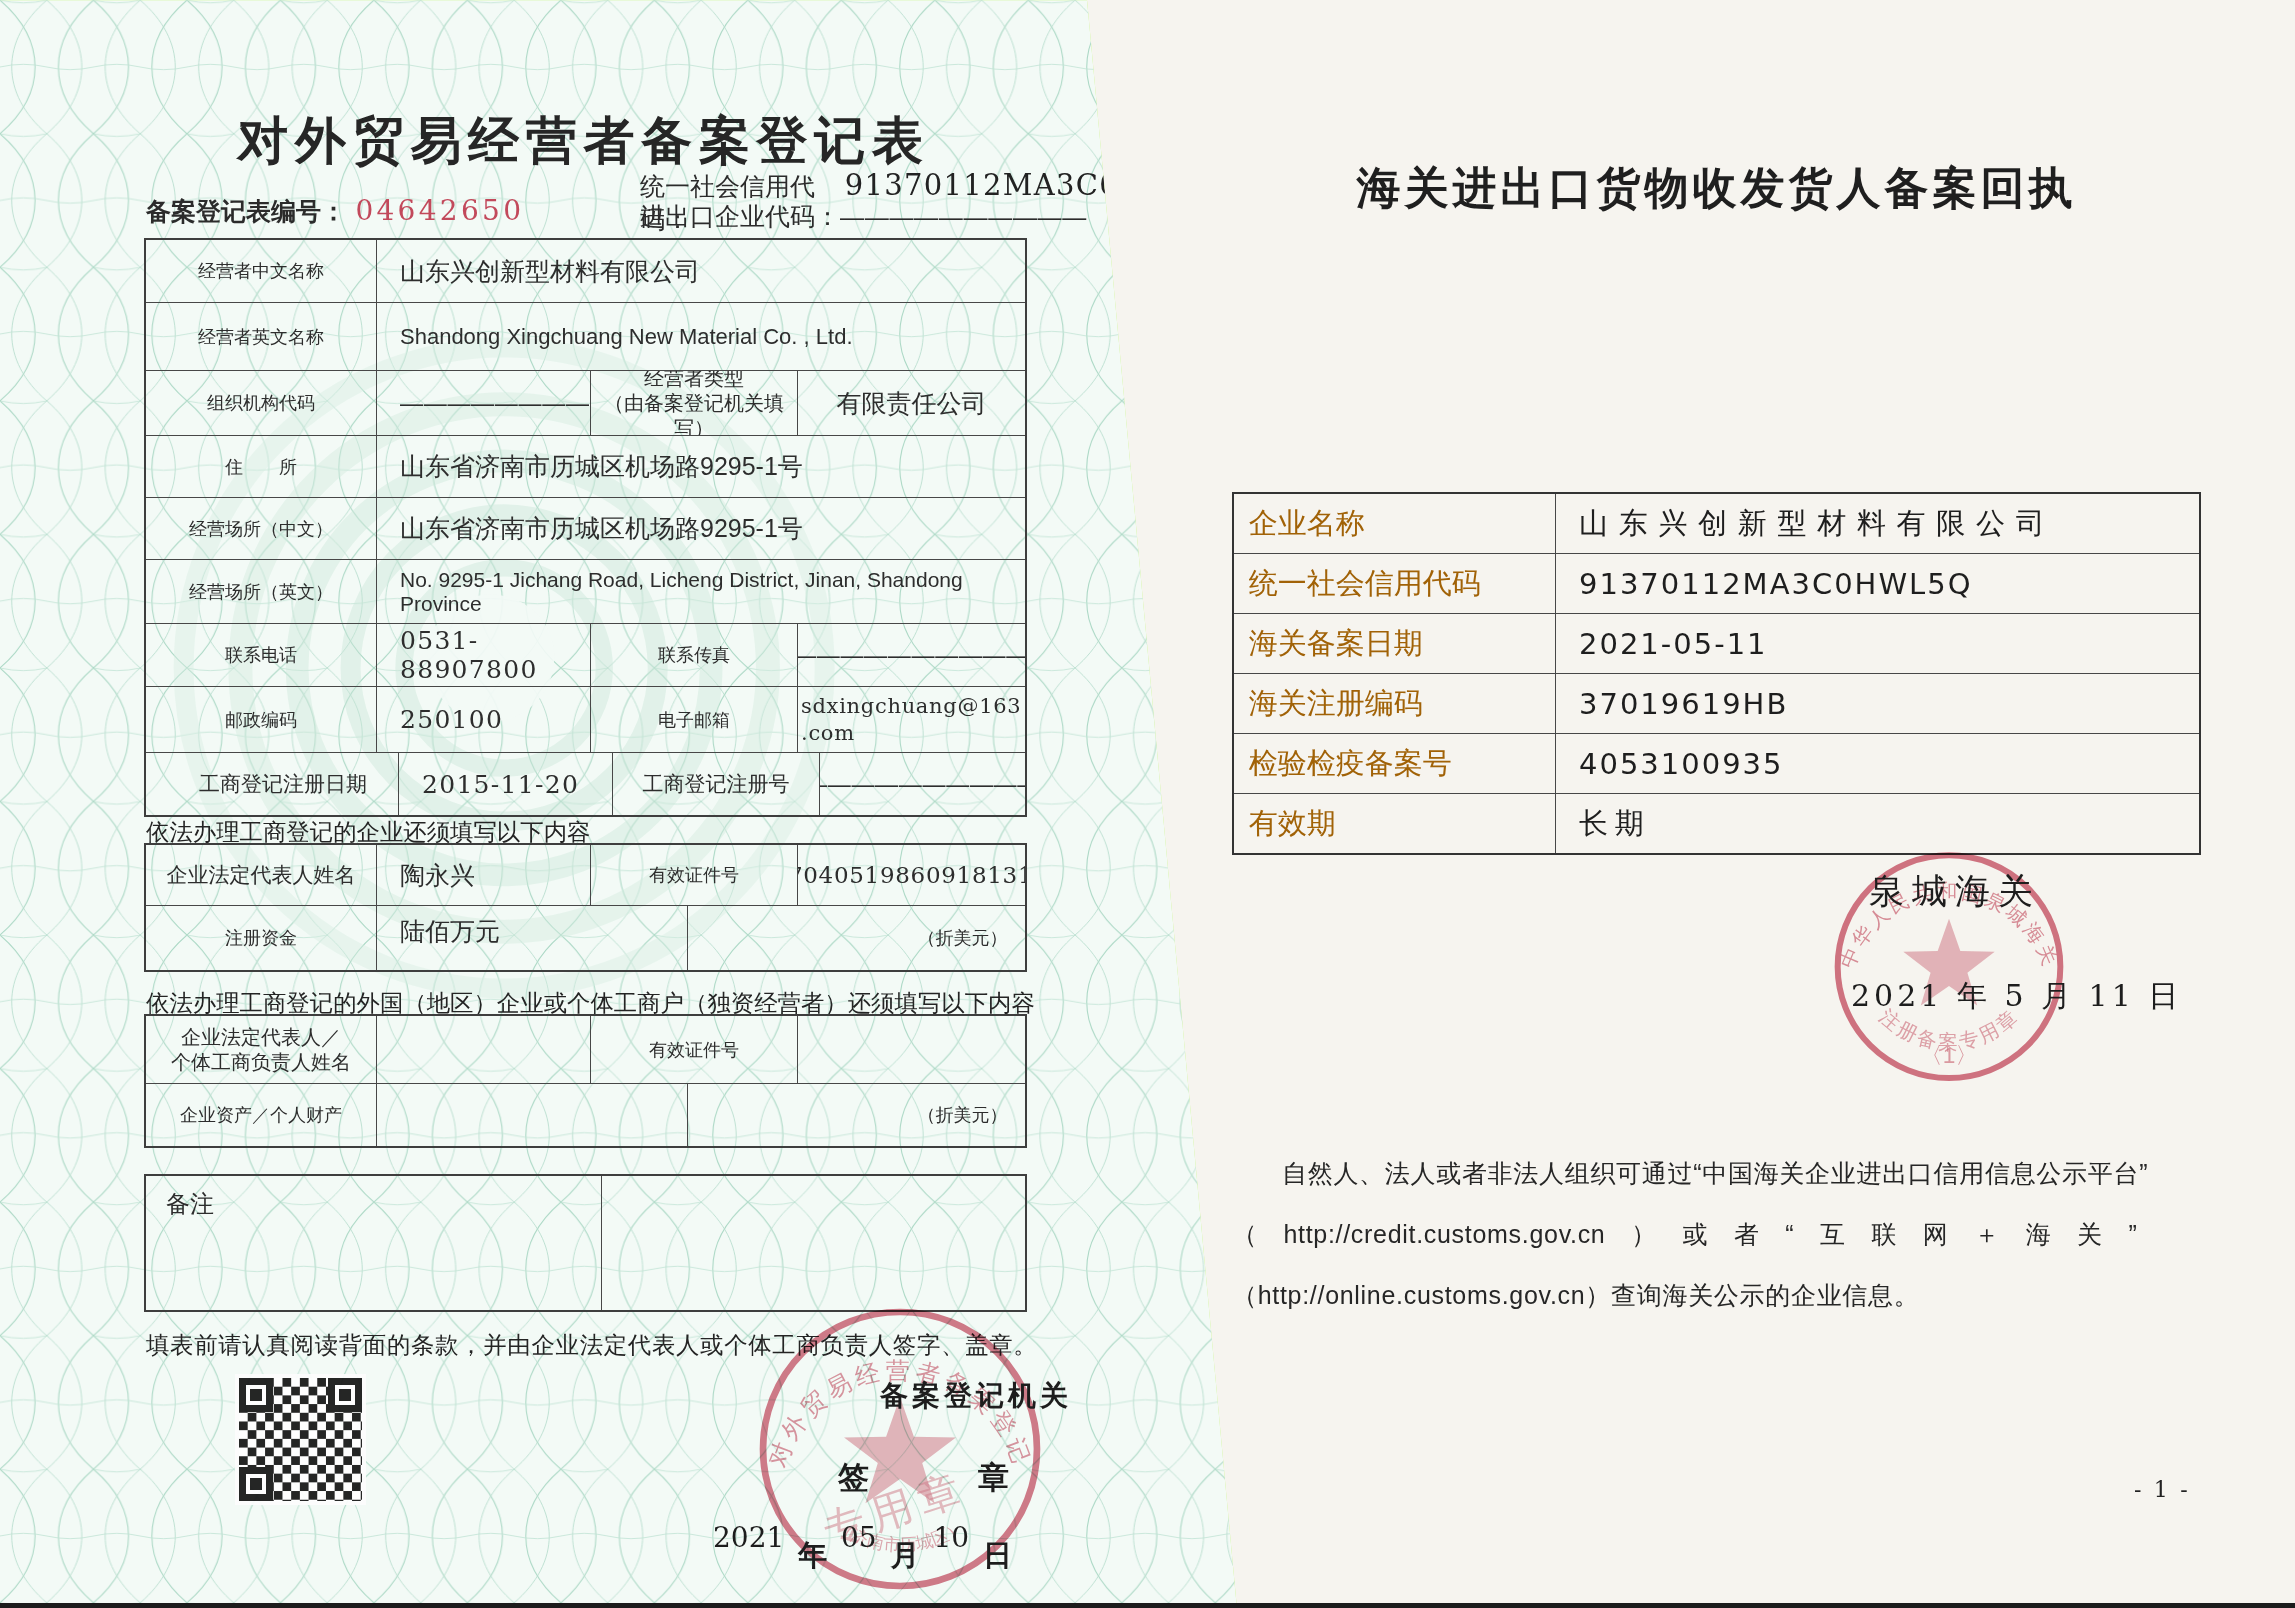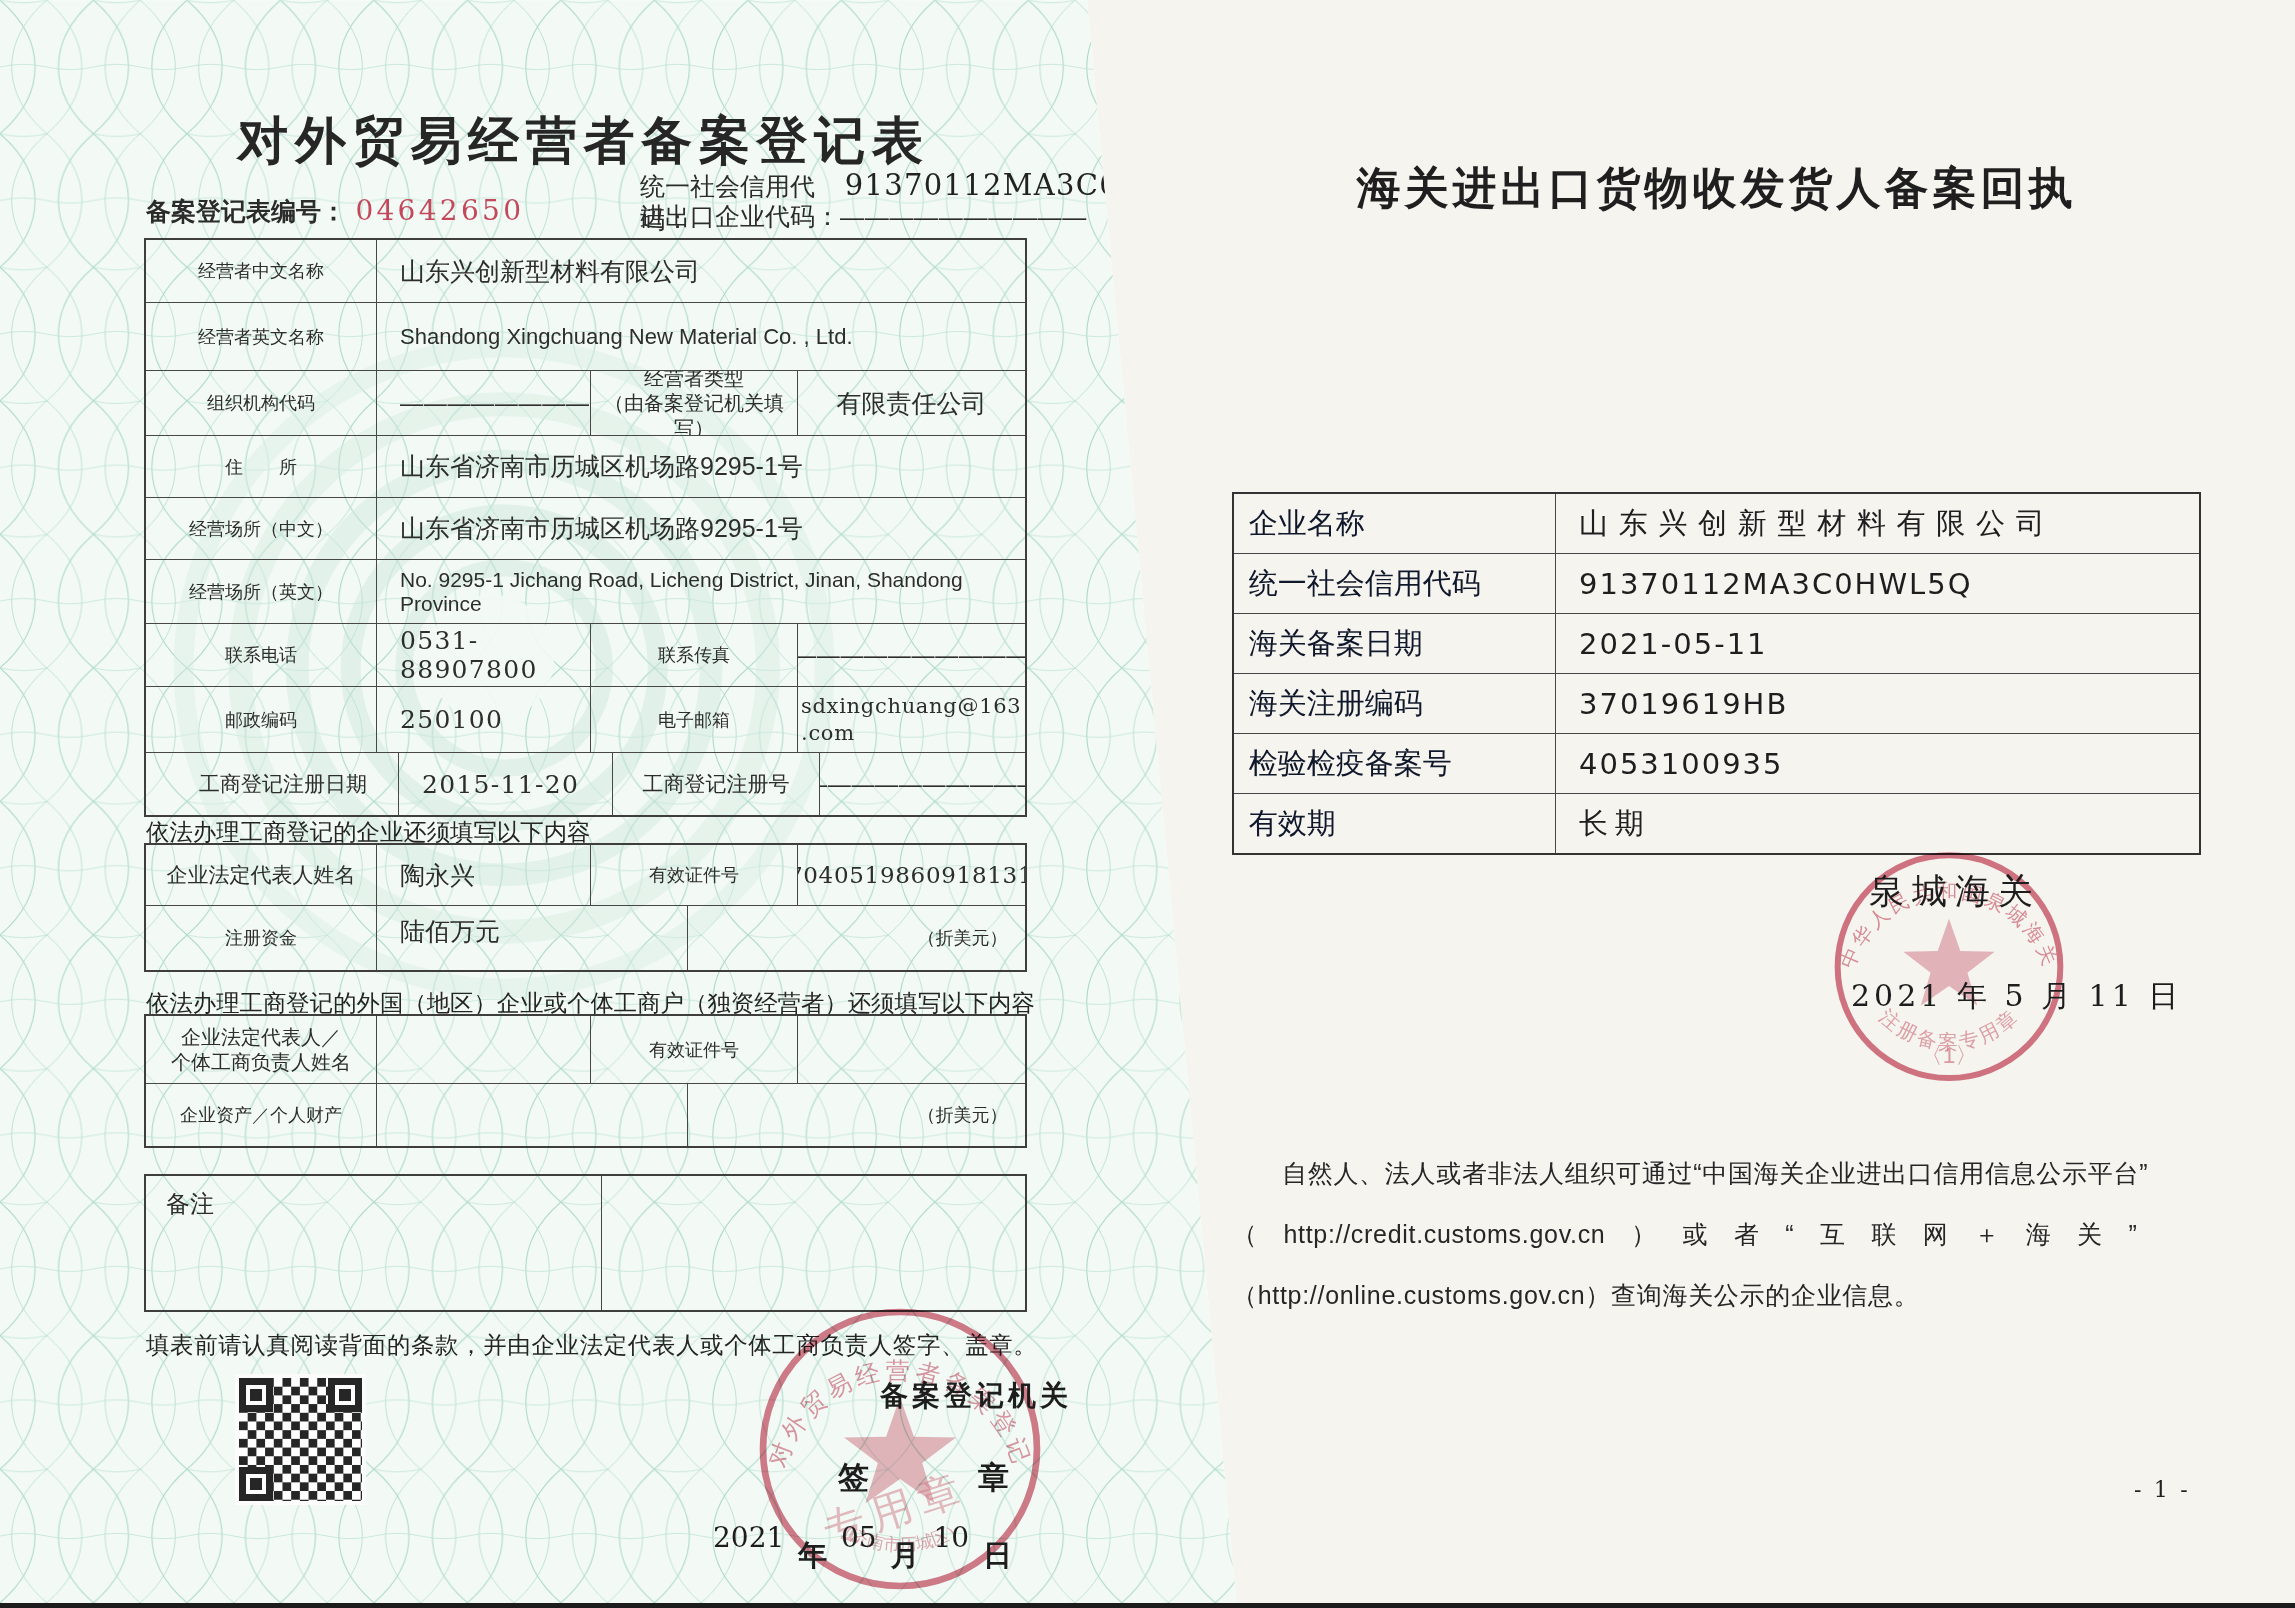--- a/index.html
+++ b/index.html
@@ -8,21 +8,21 @@
     background:#efeee9;
     font-family:"Liberation Sans",sans-serif;color:#2d2d2d;
   }
   
   .page-right{
     position:absolute;left:1069px;top:0;width:1227px;height:1609px;
     background:#f6f4ef;z-index:1;
   }
   .page-left{
     position:absolute;left:0;top:0;width:1242px;height:1609px;
-    background:#ffffff;z-index:2;
+    background:#bef264;z-index:2;
     clip-path:polygon(0 0,1087px 0,1237px 100%,0 100%);
   }
   .bottom-bar{position:absolute;left:0;bottom:0;width:2295px;height:6px;background:#1c1c1c;z-index:9;}
   .pattern-svg{position:absolute;left:0;top:0;z-index:0;}
   
   .l-title{
     position:absolute;left:144px;top:107px;width:879px;text-align:center;
     font-size:51px;font-weight:700;letter-spacing:6.7px;color:#262626;z-index:3;
   }
   .hline{position:absolute;z-index:3;display:flex;align-items:baseline;}
@@ -73,21 +73,21 @@
   .r-org{left:1869px;top:868px;font-size:35px;font-weight:400;letter-spacing:8px;}
   .r-date{left:1851px;top:976px;font-size:30px;letter-spacing:4px;font-family:"DejaVu Serif",serif;}
   
   .r-title{
     position:absolute;left:1162px;top:159px;width:1109px;text-align:center;
     font-size:44px;font-weight:700;letter-spacing:4px;color:#1f1f1f;z-index:3;
     font-family:"DejaVu Serif",serif;
   }
   .rt{position:absolute;left:1232px;top:492px;width:965px;border:2px solid #333;z-index:3;}
   .rt .row{grid-template-columns:321px 1fr;}
-  .rt-lab{font-size:29px;color:#0f172a;justify-content:flex-start;text-align:left;padding-left:14.7px;}
+  .rt-lab{font-size:29px;color:#a16207;justify-content:flex-start;text-align:left;padding-left:14.7px;}
   .rt-val{font-size:29px;color:#1e1e1e;font-family:"DejaVu Sans",sans-serif;letter-spacing:2px;}
   .rt-val-sp{letter-spacing:10.7px;}
   .r-par{position:absolute;left:1232px;top:1143px;width:982px;z-index:3;color:#262626;}
   .r-par .pline{font-size:25px;line-height:61px;letter-spacing:0.7px;}
   .r-par .ind{text-indent:2em;}
   .url{font-family:"Liberation Sans",sans-serif;}
   .pageno{position:absolute;left:2134px;top:1477px;font-size:22px;color:#222;z-index:3;font-family:"DejaVu Serif",serif;letter-spacing:2.7px;}
 </style>
 </head>
 <body>

